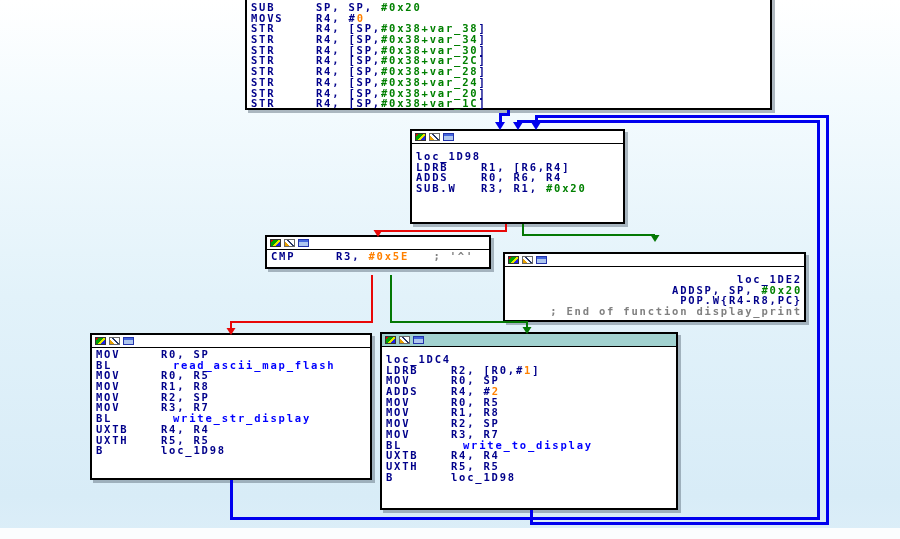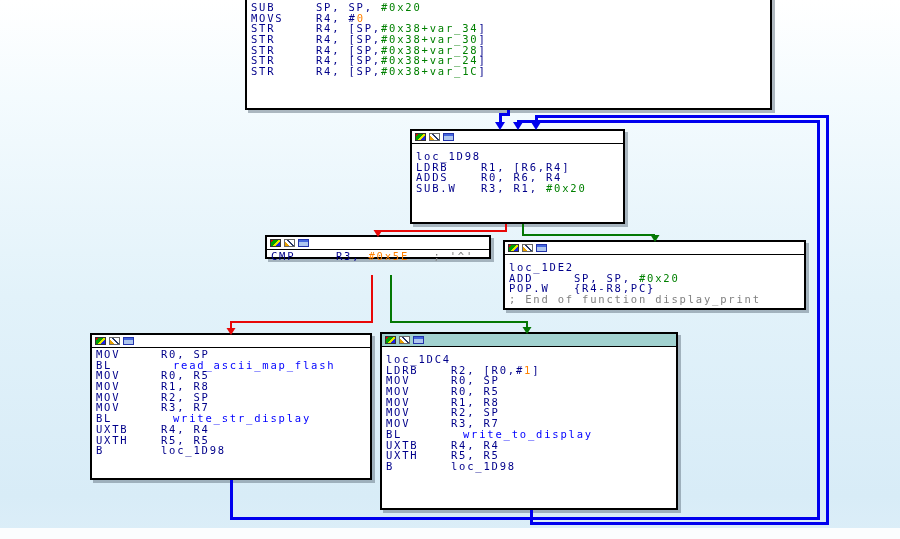--- a/index.html
+++ b/index.html
@@ -2,21 +2,21 @@
 <html><head>
 <meta charset="utf-8">
 <style>
   html,body{margin:0;padding:0;}
   .canvas{
     position:relative;
     width:900px;height:539px;
     overflow:hidden;
     background:linear-gradient(180deg,#ffffff 0%,#f4fbfe 18%,#e2f2fa 55%,#d8ecf7 92%,#dceef8 100%);
     font-family:"DejaVu Sans Mono",monospace;
-    font-weight:normal;
+    font-weight:bold;
   }
   .bottom-strip{
     position:absolute;left:0;bottom:0;width:900px;height:11px;
     background:#fbfdfe;
   }
   .block{
     position:absolute;
     background:#ffffff;
     border:2px solid #000000;
     box-shadow:3px 3px 0 rgba(100,115,130,0.5);
@@ -66,52 +66,55 @@
 </style>
 </head>
 <body>
 
 <div class="canvas">
   <div>
       <div class="block" style="left: 245px; top: -6px; width: 527px; height: 116px;">
         <div class="code" style="padding-top: 6px; height: 112px;">
           <div class="row"><span class="mn">SUB</span><span class="seg-r">SP, SP, </span><span class="seg-g">#0x20</span></div>
           <div class="row"><span class="mn">MOVS</span><span class="seg-r">R4, </span><span class="seg-r">#</span><span class="seg-o">0</span></div>
+          <div class="row"><span class="mn">STR</span><span class="seg-r">R4, [SP,</span><span class="seg-g">#0x38+var_38</span><span class="seg-r">]</span></div>
           <div class="row"><span class="mn">STR</span><span class="seg-r">R4, [SP,</span><span class="seg-g">#0x38+var_34</span><span class="seg-r">]</span></div>
           <div class="row"><span class="mn">STR</span><span class="seg-r">R4, [SP,</span><span class="seg-g">#0x38+var_30</span><span class="seg-r">]</span></div>
+          <div class="row"><span class="mn">STR</span><span class="seg-r">R4, [SP,</span><span class="seg-g">#0x38+var_2C</span><span class="seg-r">]</span></div>
           <div class="row"><span class="mn">STR</span><span class="seg-r">R4, [SP,</span><span class="seg-g">#0x38+var_28</span><span class="seg-r">]</span></div>
           <div class="row"><span class="mn">STR</span><span class="seg-r">R4, [SP,</span><span class="seg-g">#0x38+var_24</span><span class="seg-r">]</span></div>
+          <div class="row"><span class="mn">STR</span><span class="seg-r">R4, [SP,</span><span class="seg-g">#0x38+var_20</span><span class="seg-r">]</span></div>
           <div class="row"><span class="mn">STR</span><span class="seg-r">R4, [SP,</span><span class="seg-g">#0x38+var_1C</span><span class="seg-r">]</span></div>
         </div>
       </div>
       <div class="block" style="left: 410px; top: 129px; width: 215px; height: 95px;">
         <div class="titlebar">
           <span class="tbicon icon-palette"></span>
           <span class="tbicon icon-pencil"></span>
           <span class="tbicon icon-frame"></span>
         </div>
         <div class="code" style="padding-top: 1px; height: 78px;">
           <div class="row blank"></div>
           <div class="row"><span class="lbl">loc_1D98</span></div>
           <div class="row"><span class="mn">LDRB</span><span class="seg-r">R1, [R6,R4]</span></div>
           <div class="row"><span class="mn">ADDS</span><span class="seg-r">R0, R6, R4</span></div>
           <div class="row"><span class="mn">SUB.W</span><span class="seg-r">R3, R1, </span><span class="seg-g">#0x20</span></div>
         </div>
       </div>
-      <div class="block" style="left: 265px; top: 235px; width: 226px; height: 24px;">
+      <div class="block" style="left: 265px; top: 235px; width: 226px; height: 34px;">
         <div class="titlebar">
           <span class="tbicon icon-palette"></span>
           <span class="tbicon icon-pencil"></span>
           <span class="tbicon icon-frame"></span>
         </div>
         <div class="code" style="padding-top: 1px; height: 23px;">
           <div class="row"><span class="mn">CMP</span><span class="seg-r">R3, </span><span class="seg-o">#0x5E</span><span class="seg-c">   ; '^'</span></div>
         </div>
       </div>
-      <div class="block" style="left: 503px; top: 240px; width: 303px; height: 70px;">
+      <div class="block" style="left: 503px; top: 252px; width: 303px; height: 70px; text-align: right;">
         <div class="titlebar">
           <span class="tbicon icon-palette"></span>
           <span class="tbicon icon-pencil"></span>
           <span class="tbicon icon-frame"></span>
         </div>
         <div class="code" style="padding-top: 1px; height: 53px;">
           <div class="row blank"></div>
           <div class="row"><span class="lbl">loc_1DE2</span></div>
           <div class="row"><span class="mn">ADD</span><span class="seg-r">SP, SP, </span><span class="seg-g">#0x20</span></div>
           <div class="row"><span class="mn">POP.W</span><span class="seg-r">{R4-R8,PC}</span></div>
@@ -141,20 +144,21 @@
         <div class="titlebar sel">
           <span class="tbicon icon-palette"></span>
           <span class="tbicon icon-pencil"></span>
           <span class="tbicon icon-frame"></span>
         </div>
         <div class="code" style="padding-top: 1px; height: 161px;">
           <div class="row blank"></div>
           <div class="row"><span class="lbl">loc_1DC4</span></div>
           <div class="row"><span class="mn">LDRB</span><span class="seg-r">R2, [R0,</span><span class="seg-r">#</span><span class="seg-o">1</span><span class="seg-r">]</span></div>
           <div class="row"><span class="mn">MOV</span><span class="seg-r">R0, SP</span></div>
+          <div class="row"><span class="mn">ADDS</span><span class="seg-r">R4, </span><span class="seg-r">#</span><span class="seg-o">2</span></div>
           <div class="row"><span class="mn">MOV</span><span class="seg-r">R0, R5</span></div>
           <div class="row"><span class="mn">MOV</span><span class="seg-r">R1, R8</span></div>
           <div class="row"><span class="mn">MOV</span><span class="seg-r">R2, SP</span></div>
           <div class="row"><span class="mn">MOV</span><span class="seg-r">R3, R7</span></div>
           <div class="row"><span class="mn">BL</span><span class="seg-b">write_to_display</span></div>
           <div class="row"><span class="mn">UXTB</span><span class="seg-r">R4, R4</span></div>
           <div class="row"><span class="mn">UXTH</span><span class="seg-r">R5, R5</span></div>
           <div class="row"><span class="mn">B</span><span class="seg-r">loc_1D98</span></div>
         </div>
       </div>

